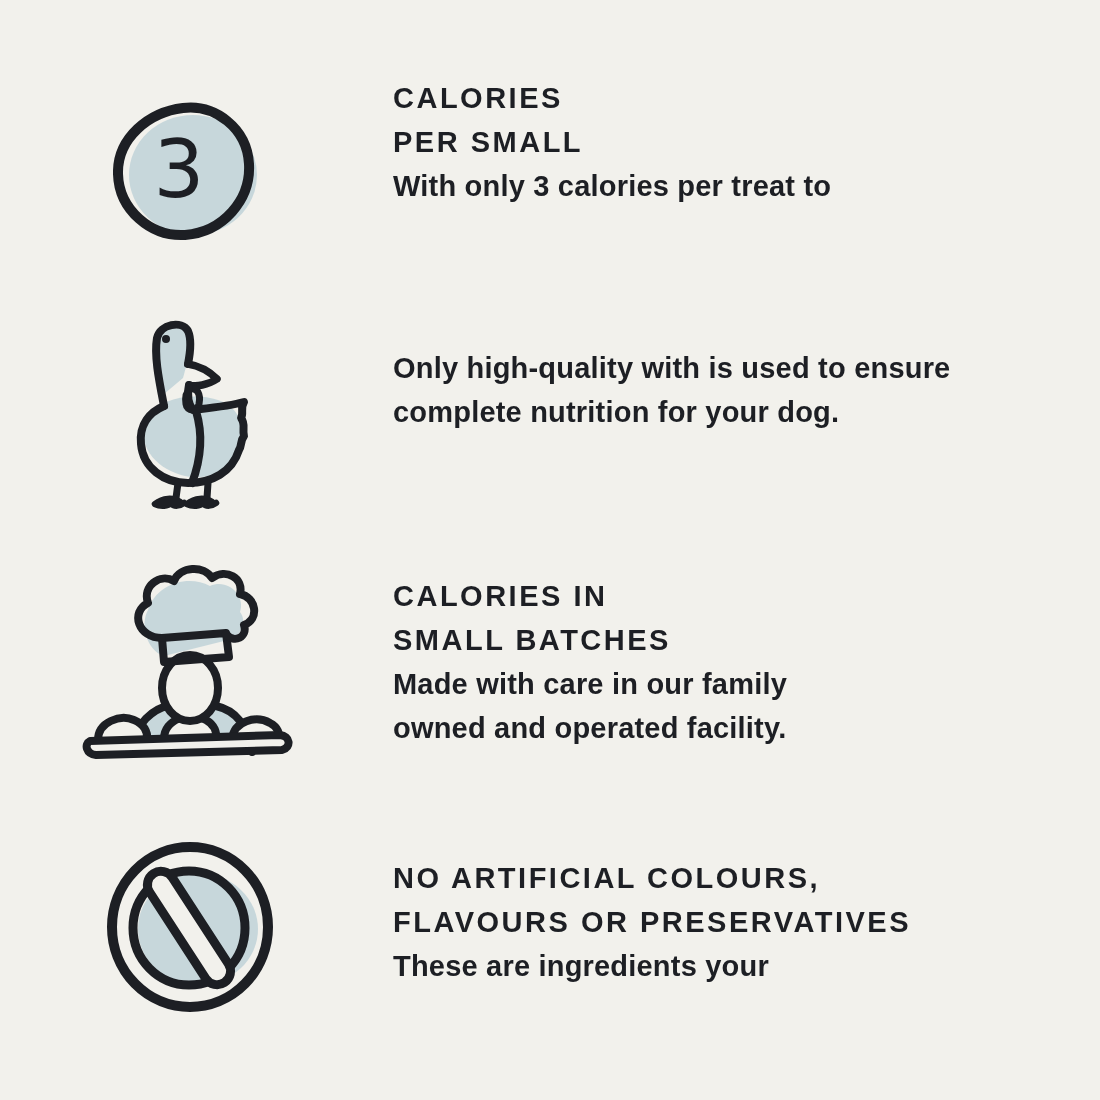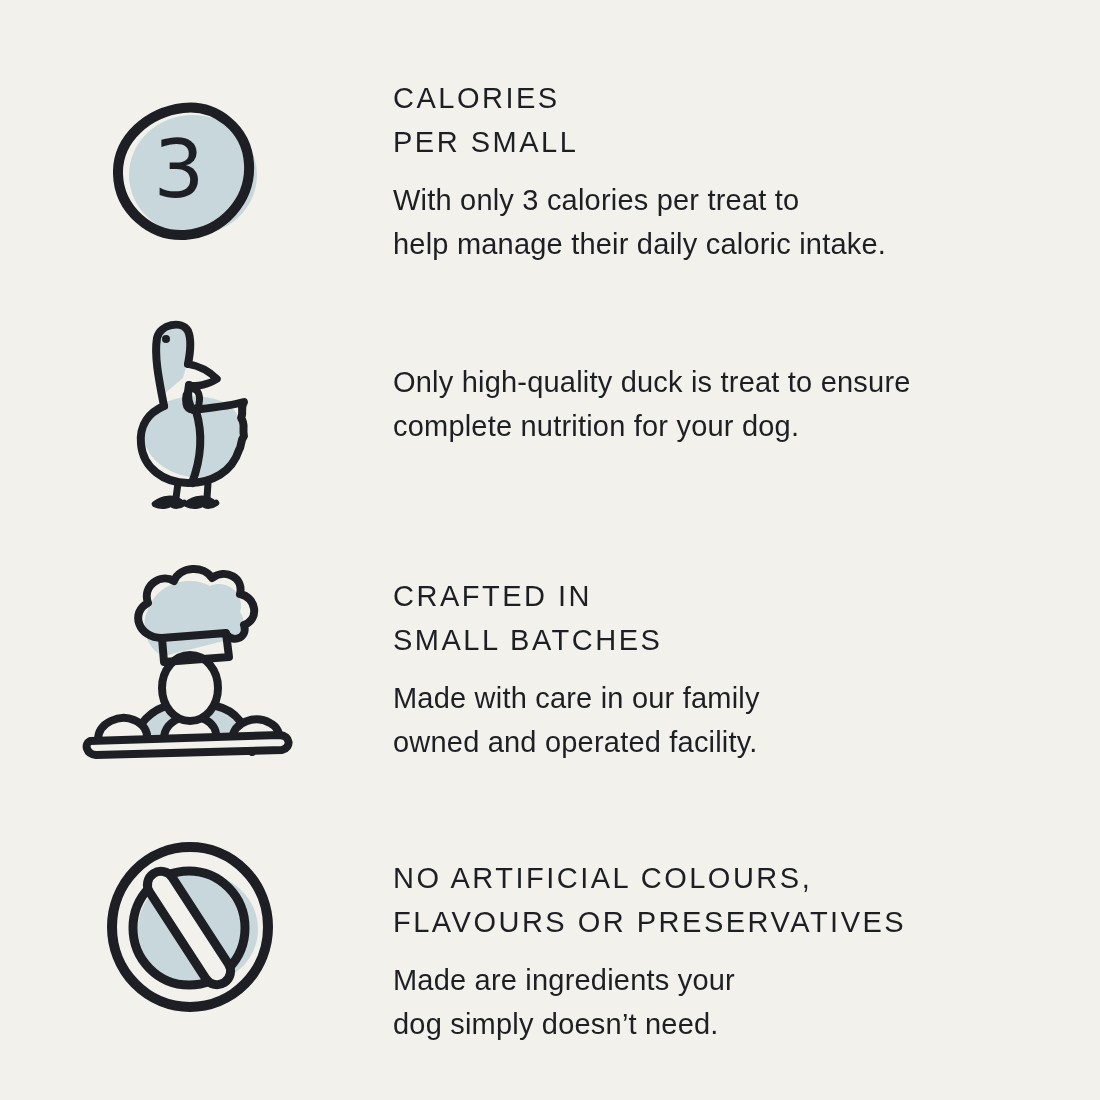--- a/index.html
+++ b/index.html
@@ -13,27 +13,27 @@
     background: var(--bg);
     position: relative;
     overflow: hidden;
     font-family: "Liberation Sans", "DejaVu Sans", sans-serif;
     color: var(--ink);
   }
   .icon { position: absolute; }
   .icon svg { width: 100%; height: 100%; display: block; }
   .text { position: absolute; left: 393px; }
   .heading div {
-    font-weight: 400;
+    font-weight: 700;
     font-size: 29px;
     line-height: 44px;
     letter-spacing: 2.5px;
     white-space: nowrap;
   }
-  .body { margin-top: 14px; }
+  .body { margin-top: 0; font-weight: bold; }
   .body div {
     font-size: 29px;
     line-height: 44px;
     letter-spacing: 0.2px;
     white-space: nowrap;
   }
   .f1-icon { left: 113px; top: 100px; width: 152px; height: 142px; }
   .f2-icon { left: 126px; top: 316px; width: 135px; height: 198px; }
   .f3-icon { left:  76px; top: 558px; width: 224px; height: 206px; }
   .f4-icon { left: 103px; top: 838px; width: 174px; height: 180px; }
@@ -60,21 +60,20 @@
     <text class="num" x="66" y="97" text-anchor="middle">3</text>
   </svg>
 </div>
 <div class="text f1-text">
   <div class="heading">
     <div>CALORIES</div>
     <div>PER SMALL</div>
   </div>
   <div class="body">
     <div>With only 3 calories per treat to</div>
-    <div>help manage their daily caloric intake.</div>
   </div>
 </div>
 
 <div class="icon f2-icon">
   <svg viewBox="0 0 135 198">
     <path class="fill-blue" d="M32 16 C40 6 58 8 62 20 C65 32 61 48 57 62 L38 78 C33 54 27 30 32 16 Z"></path>
     <path class="fill-blue" d="M20 102 C34 82 66 76 92 84 C114 92 120 110 114 132 C106 156 80 166 55 159 C28 151 10 128 20 102 Z"></path>
     <path class="stroke" stroke-width="8" d="M38 90 C33 64 28 40 31 22 C34 8 56 4 62 15 C66 24 64 38 62 48"></path>
     <circle cx="40" cy="23" r="4" fill="var(--ink)"></circle>
     <path class="stroke" stroke-width="7.5" d="M62 48 C74 50 84 56 91 63 C82 69 70 71 63 69"></path>
@@ -82,21 +81,21 @@
     <path class="stroke" stroke-width="8" d="M63 69 C61 80 62 88 67 94 C84 92 104 90 118 86 C114 92 118 97 115 102 C120 108 116 114 118 120 C114 125 116 130 113 134 C106 156 86 167 62 167 C38 167 17 152 15 128 C13 108 24 96 38 90"></path>
     <path class="stroke" stroke-width="8" d="M70 95 C77 118 75 143 66 167"></path>
     <path class="stroke" stroke-width="7" d="M52 167 L50 182"></path>
     <path class="stroke" stroke-width="7" d="M82 167 L81 182"></path>
     <path class="stroke" stroke-width="6.5" d="M54 186 C47 181 37 182 29 188 C35 191 42 190 45 187 C48 191 54 190 58 187"></path>
     <path class="stroke" stroke-width="6.5" d="M86 186 C79 181 69 182 61 188 C67 191 74 190 77 187 C80 191 86 190 90 187"></path>
   </svg>
 </div>
 <div class="text f2-text">
   <div class="body">
-    <div>Only high-quality duck is treat to ensure</div>
+    <div>Only high-quality with is used to ensure</div>
     <div>complete nutrition for your dog.</div>
   </div>
 </div>
 
 <div class="icon f3-icon">
   <svg viewBox="0 0 224 206">
     <path class="fill-blue" d="M58 192 C62 158 86 146 112 146 C142 146 168 160 174 192 Z"></path>
     <path class="stroke" stroke-width="8" d="M54 194 C58 164 80 150 92 148"></path>
     <path class="stroke" stroke-width="8" d="M140 148 C158 152 172 166 176 194"></path>
     <path class="stroke fill-bg" stroke-width="8" d="M22 182 C22 164 44 156 58 162 C68 166 72 174 71 181"></path>
@@ -104,21 +103,21 @@
     <path class="stroke fill-bg" stroke-width="8" d="M156 181 C158 163 180 157 194 165 C202 169 204 176 203 181"></path>
     <path class="stroke fill-bg" stroke-width="8" d="M14 183 L204 177 C214 178 216 189 206 192 L20 197 C10 196 8 186 14 183 Z"></path>
     <path class="fill-blue" d="M72 52 C80 26 112 16 134 28 C152 20 170 38 164 54 C172 64 164 80 152 82 L88 98 C70 92 64 66 72 52 Z"></path>
     <ellipse class="stroke fill-bg" stroke-width="8" cx="114" cy="130" rx="28" ry="33"></ellipse>
     <path class="stroke" stroke-width="8" d="M86 80 L150 75 L153 99 L88 104 Z"></path>
     <path class="stroke" stroke-width="8" d="M86 80 C62 80 54 54 72 45 C66 28 84 15 98 23 C104 8 128 7 136 20 C150 10 168 20 164 36 C180 39 184 61 168 67 C172 79 158 86 150 76"></path>
   </svg>
 </div>
 <div class="text f3-text">
   <div class="heading">
-    <div>CRAFTED IN</div>
+    <div>CALORIES IN</div>
     <div>SMALL BATCHES</div>
   </div>
   <div class="body">
     <div>Made with care in our family</div>
     <div>owned and operated facility.</div>
   </div>
 </div>
 
 <div class="icon f4-icon">
   <svg viewBox="0 0 174 180">
@@ -127,16 +126,15 @@
     <rect class="stroke fill-bg" stroke-width="9" x="-13.5" y="-65" width="27" height="130" rx="13.5" transform="translate(86,90) rotate(-33)"></rect>
     <ellipse class="stroke" stroke-width="10" cx="87" cy="89" rx="78" ry="80"></ellipse>
   </svg>
 </div>
 <div class="text f4-text">
   <div class="heading">
     <div>NO ARTIFICIAL COLOURS,</div>
     <div>FLAVOURS OR PRESERVATIVES</div>
   </div>
   <div class="body">
-    <div>Made are ingredients your</div>
-    <div>dog simply doesn’t need.</div>
+    <div>These are ingredients your</div>
   </div>
 </div>
 
 </body></html>

